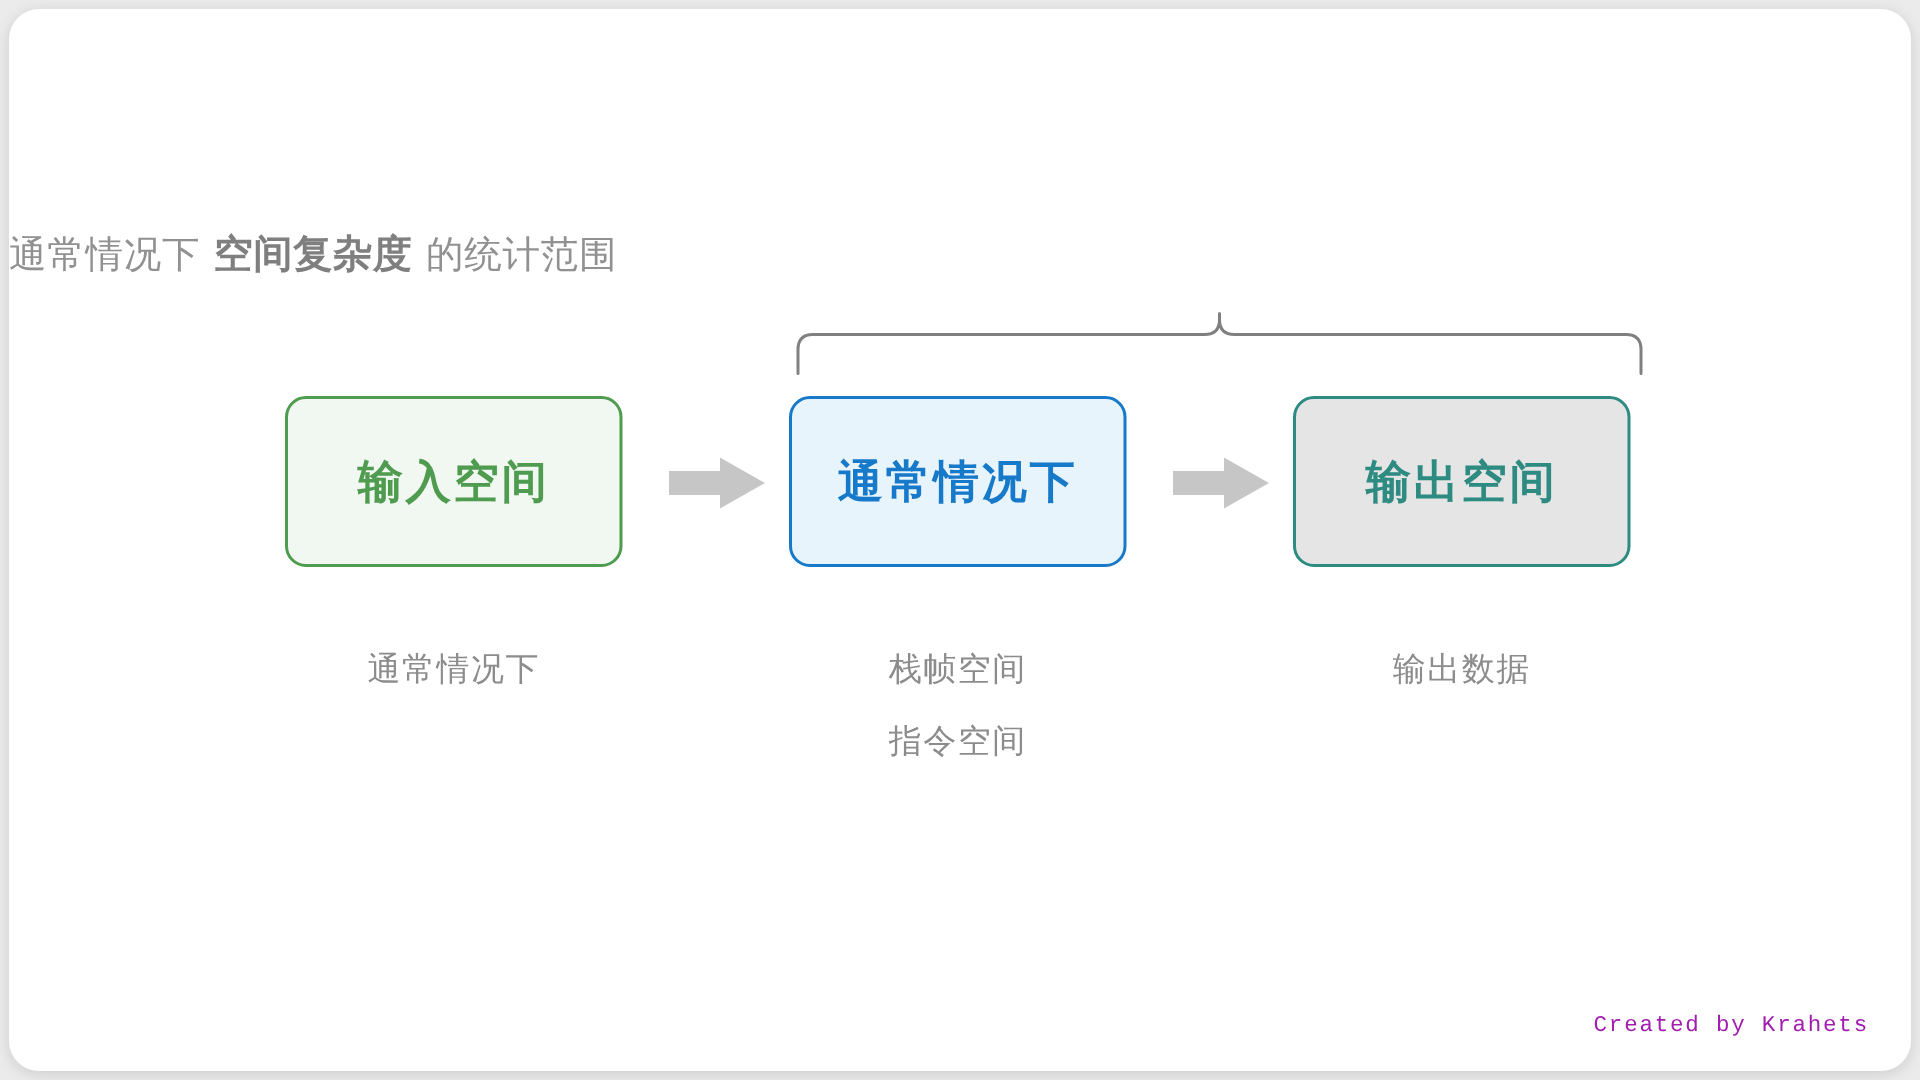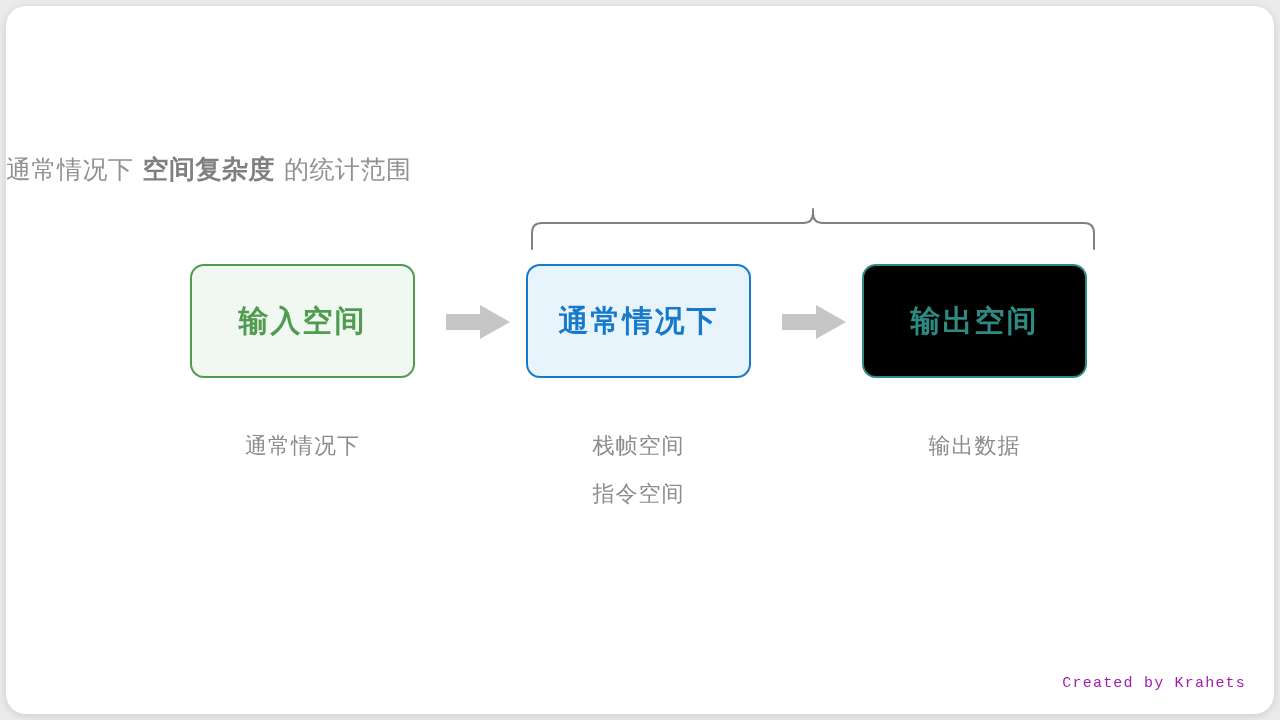--- a/index.html
+++ b/index.html
@@ -170,21 +170,21 @@
       <div class="box" id="box-temp" style="border-color:#1779c9; background:#e8f4fc; color:#1779c9;">
         <span>通常情况下</span>
       </div>
 
       <div class="arrow" id="arrow-2">
         <svg width="64" height="34" viewBox="0 0 64 34">
           <path d="M 0 9 L 34 9 L 34 0 L 64 17 L 34 34 L 34 25 L 0 25 Z" fill="#c6c6c6"></path>
         </svg>
       </div>
 
-      <div class="box" id="box-output" style="border-color:#2d8b82; background:#000000; color:#2d8b82;">
+      <div class="box" id="box-output" style="border-color:#2d8b82; background:#e5e5e5; color:#2d8b82;">
         <span>输出空间</span>
       </div>
 
     </div>
 
     <div class="labels">
       <div class="label-col" id="labels-input">
         <div class="label-item">通常情况下</div>
       </div>
       <div class="label-col" id="labels-temp">

